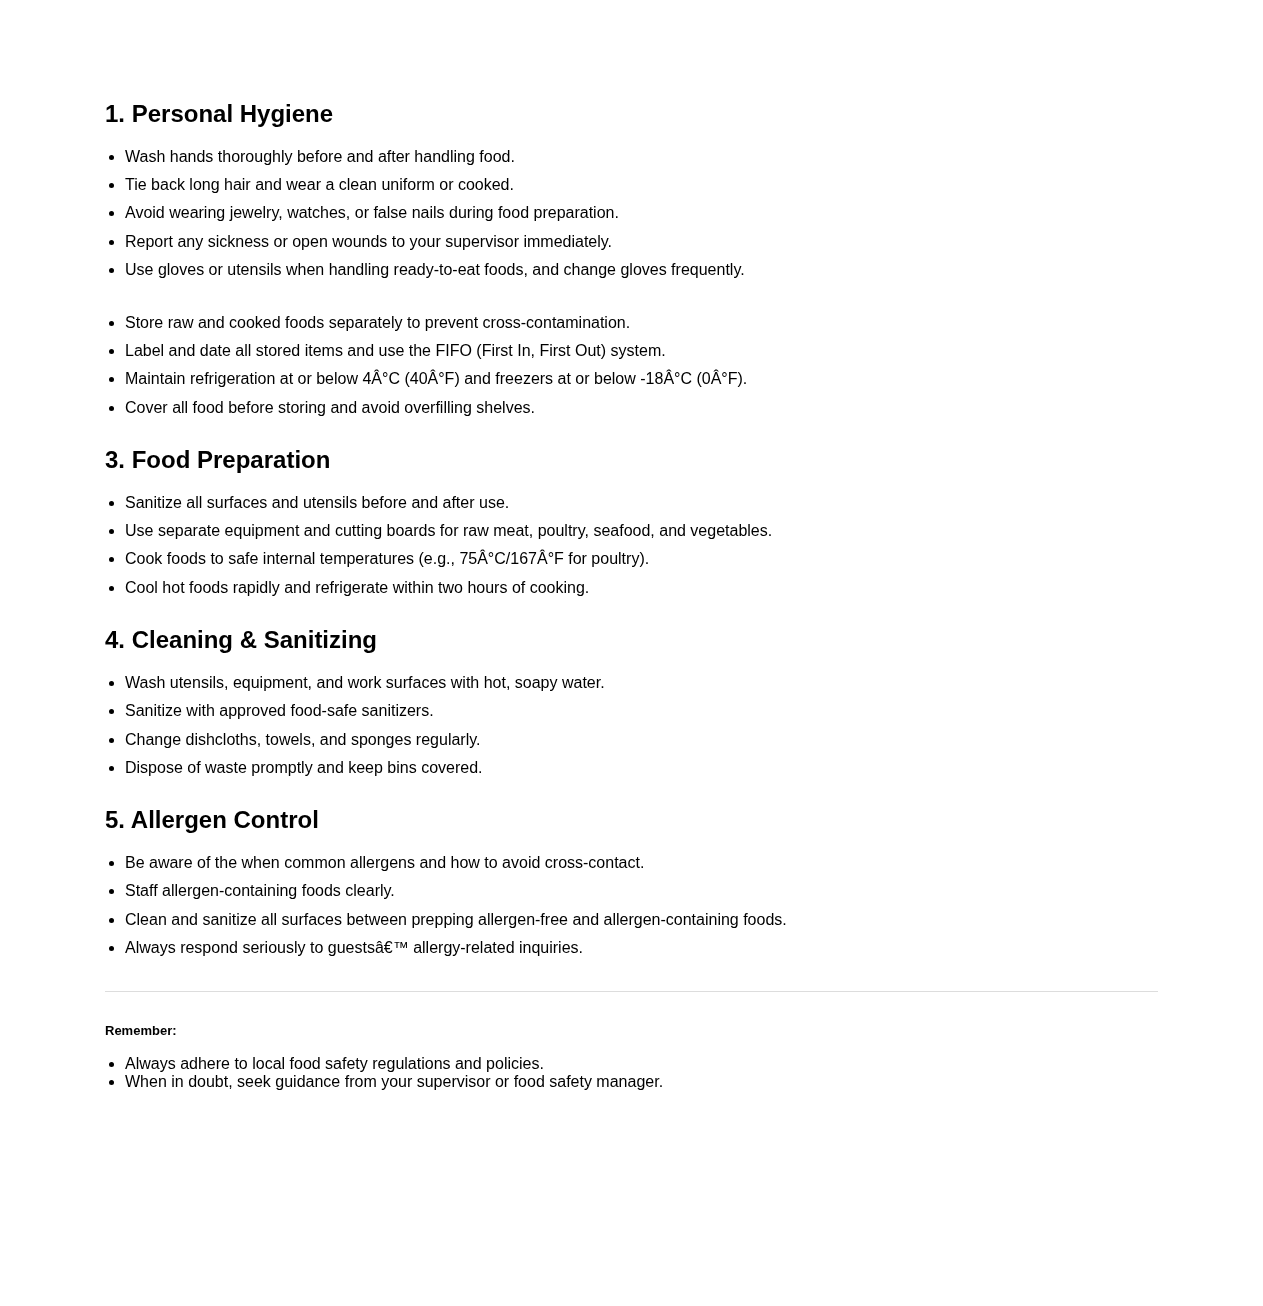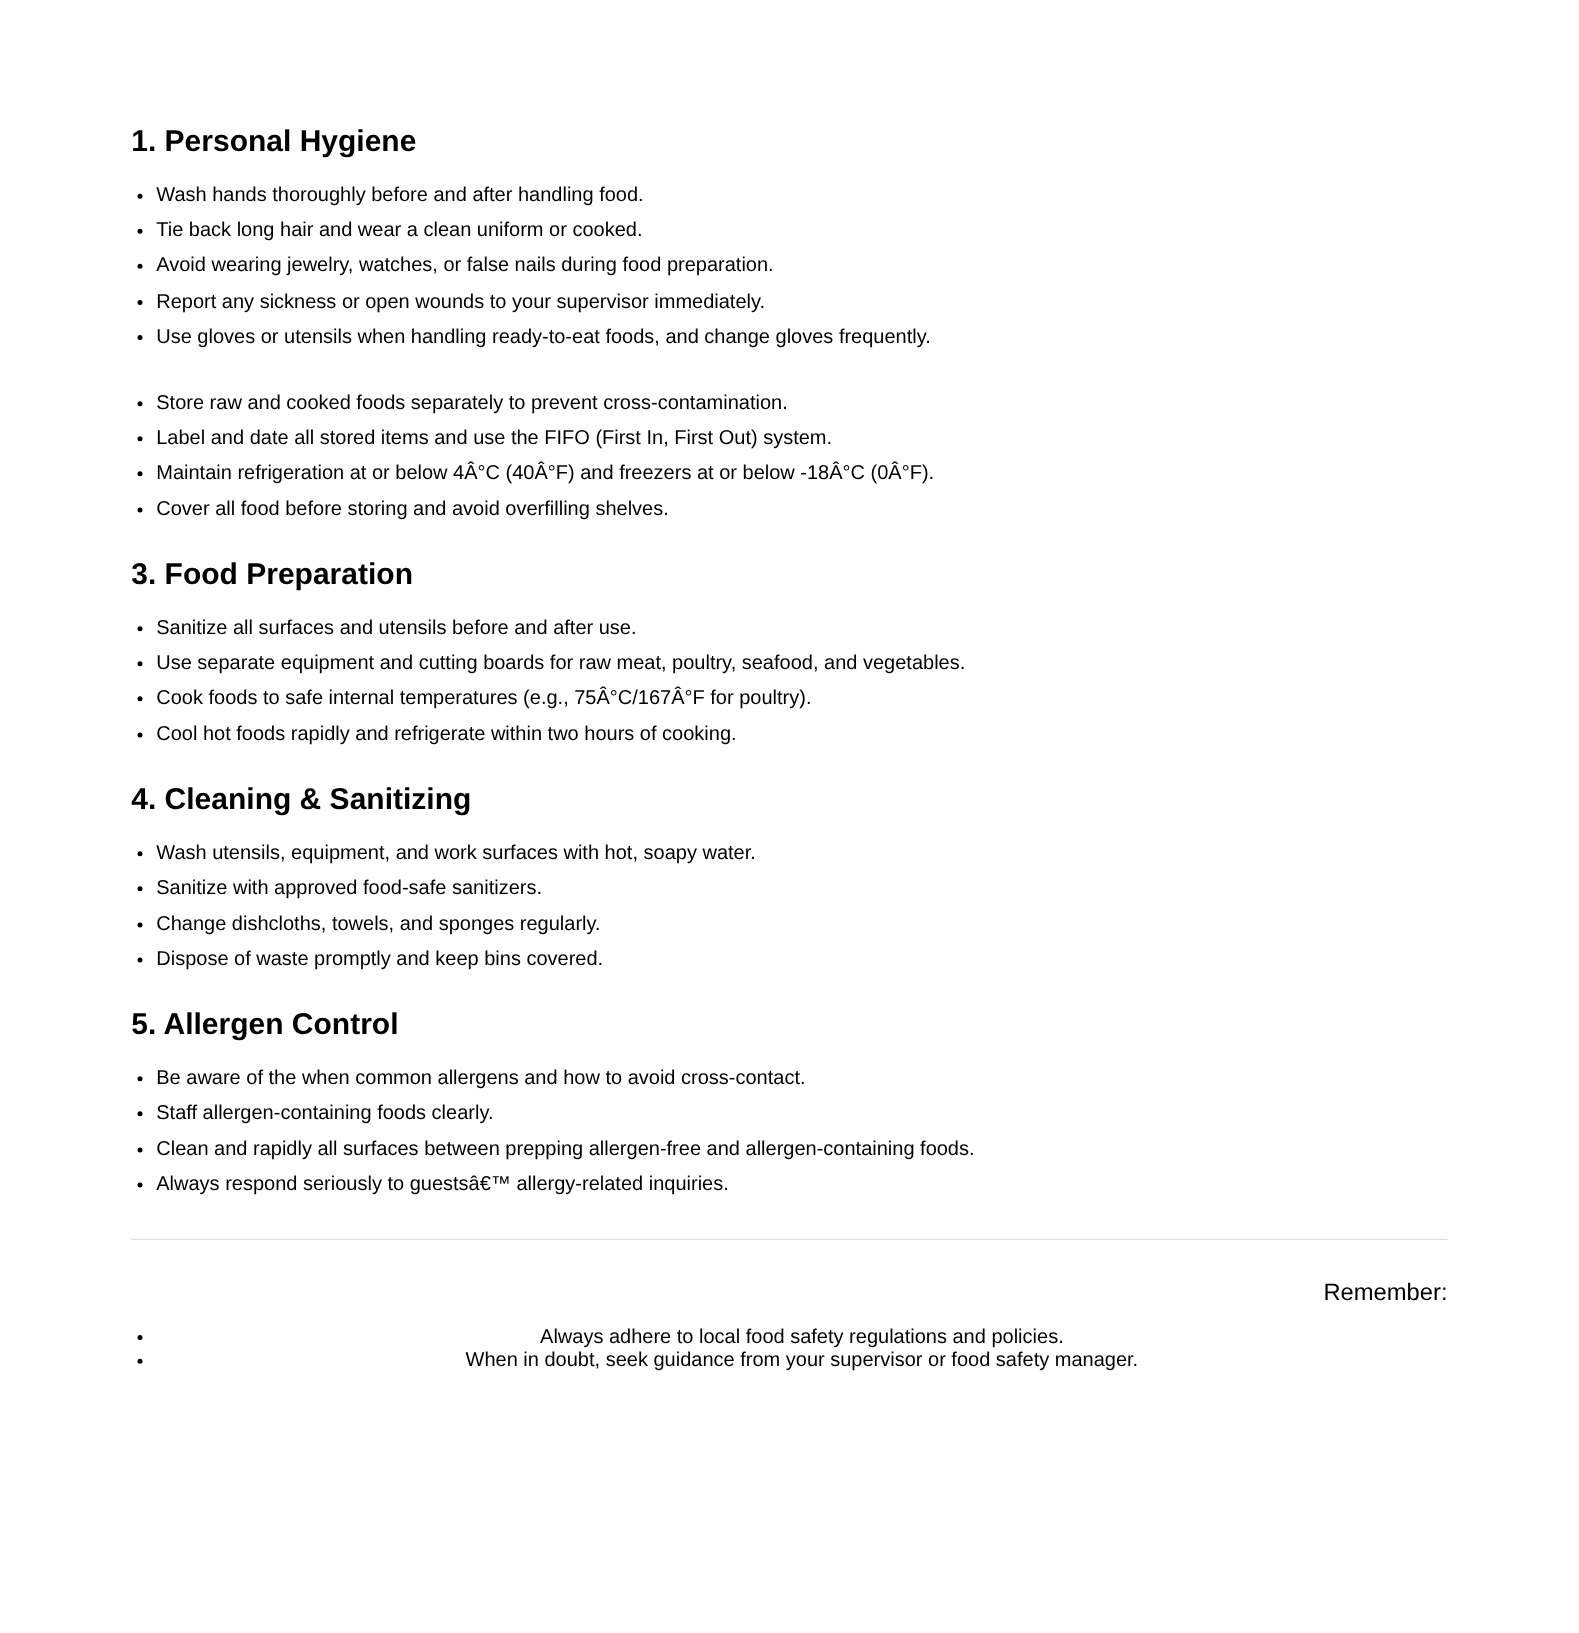--- a/index.html
+++ b/index.html
@@ -40,35 +40,33 @@
     margin: 0;
     padding: 5px 0;
   }
   hr.divider {
     border: 0;
     border-top: 1px solid #dddddd;
     height: 0;
     margin: 28px 0 0 0;
   }
   h3.footer-heading {
-    font-size: 19px;
+    font-size: 13px;
     line-height: 1.15;
-    font-weight: 400;
+    font-weight: 700;
     margin: 32px 0 0 0;
-    text-align: right;
   }
   ul.tight-list {
     margin: 16px 0 0 0;
     padding-left: 20px;
     list-style-type: disc;
   }
   ul.tight-list li {
     margin: 0;
     padding: 0;
-    text-align: center;
   }
 </style>
 </head>
 <body>
 
 <main class="doc">
 
 
   <section>
     <h2 class="section-heading">1. Personal Hygiene</h2>
@@ -108,21 +106,21 @@
       <li>Change dishcloths, towels, and sponges regularly.</li>
       <li>Dispose of waste promptly and keep bins covered.</li>
     </ul>
   </section>
 
   <section>
     <h2 class="section-heading">5. Allergen Control</h2>
     <ul class="main-list">
       <li>Be aware of the when common allergens and how to avoid cross-contact.</li>
       <li>Staff allergen-containing foods clearly.</li>
-      <li>Clean and rapidly all surfaces between prepping allergen-free and allergen-containing foods.</li>
+      <li>Clean and sanitize all surfaces between prepping allergen-free and allergen-containing foods.</li>
       <li>Always respond seriously to guestsâ€™ allergy-related inquiries.</li>
     </ul>
   </section>
 
   <hr class="divider">
 
   <section>
     <h3 class="footer-heading">Remember:</h3>
     <ul class="tight-list">
       <li>Always adhere to local food safety regulations and policies.</li>

